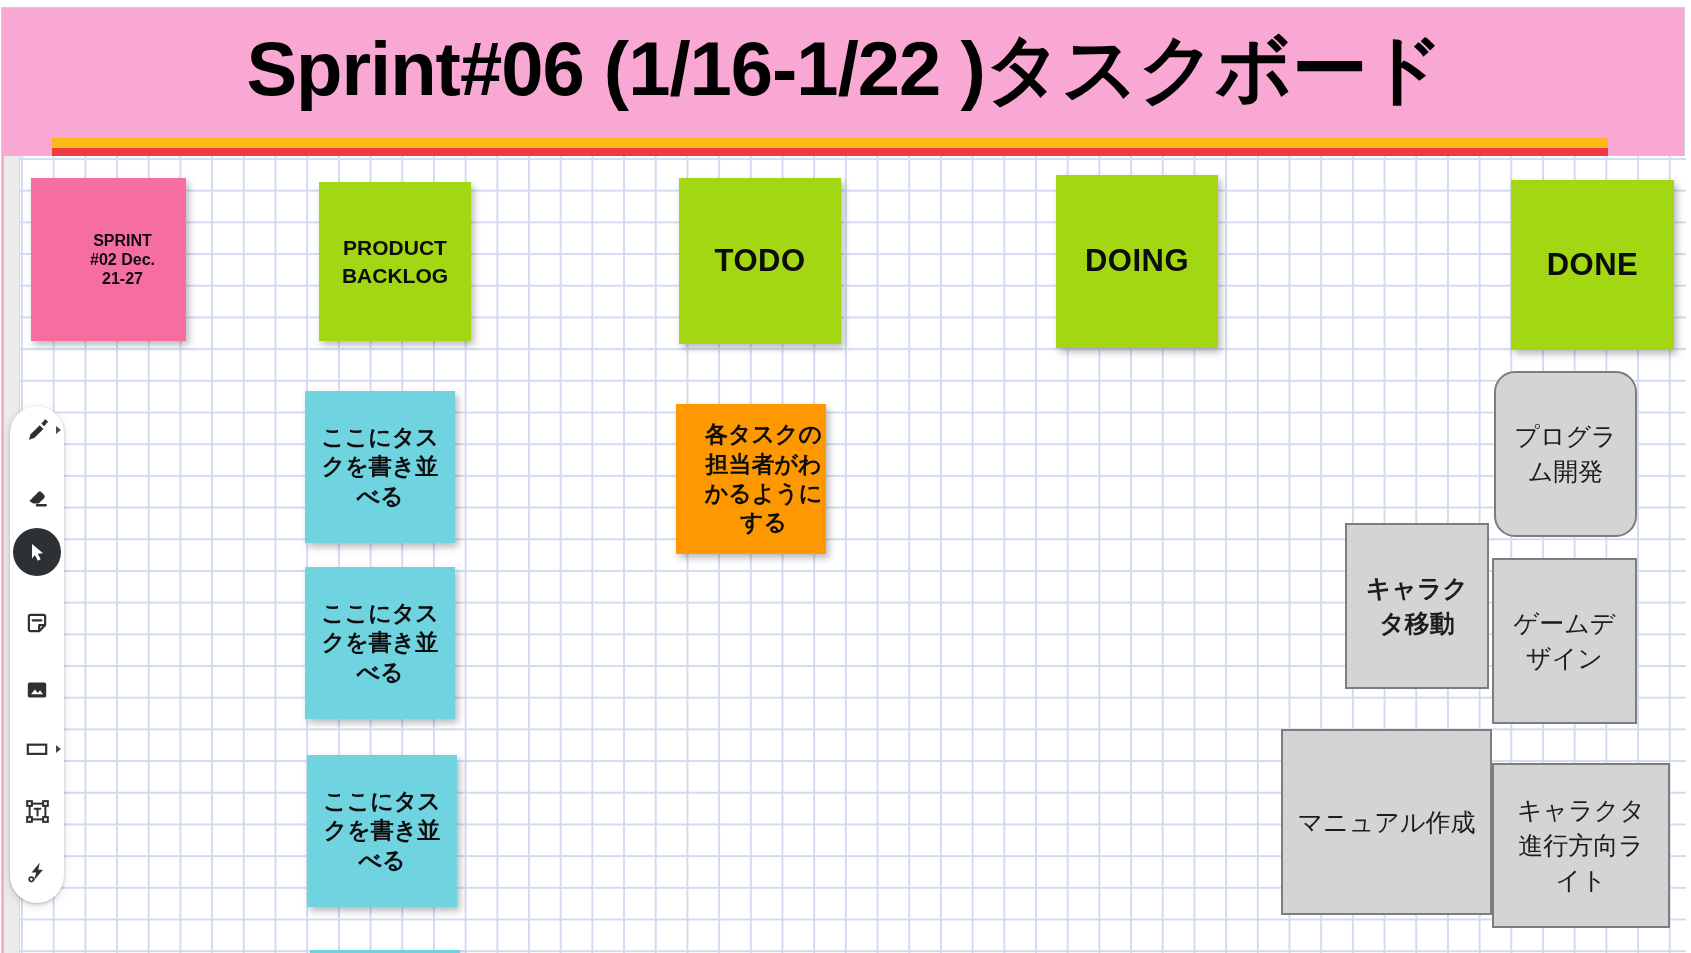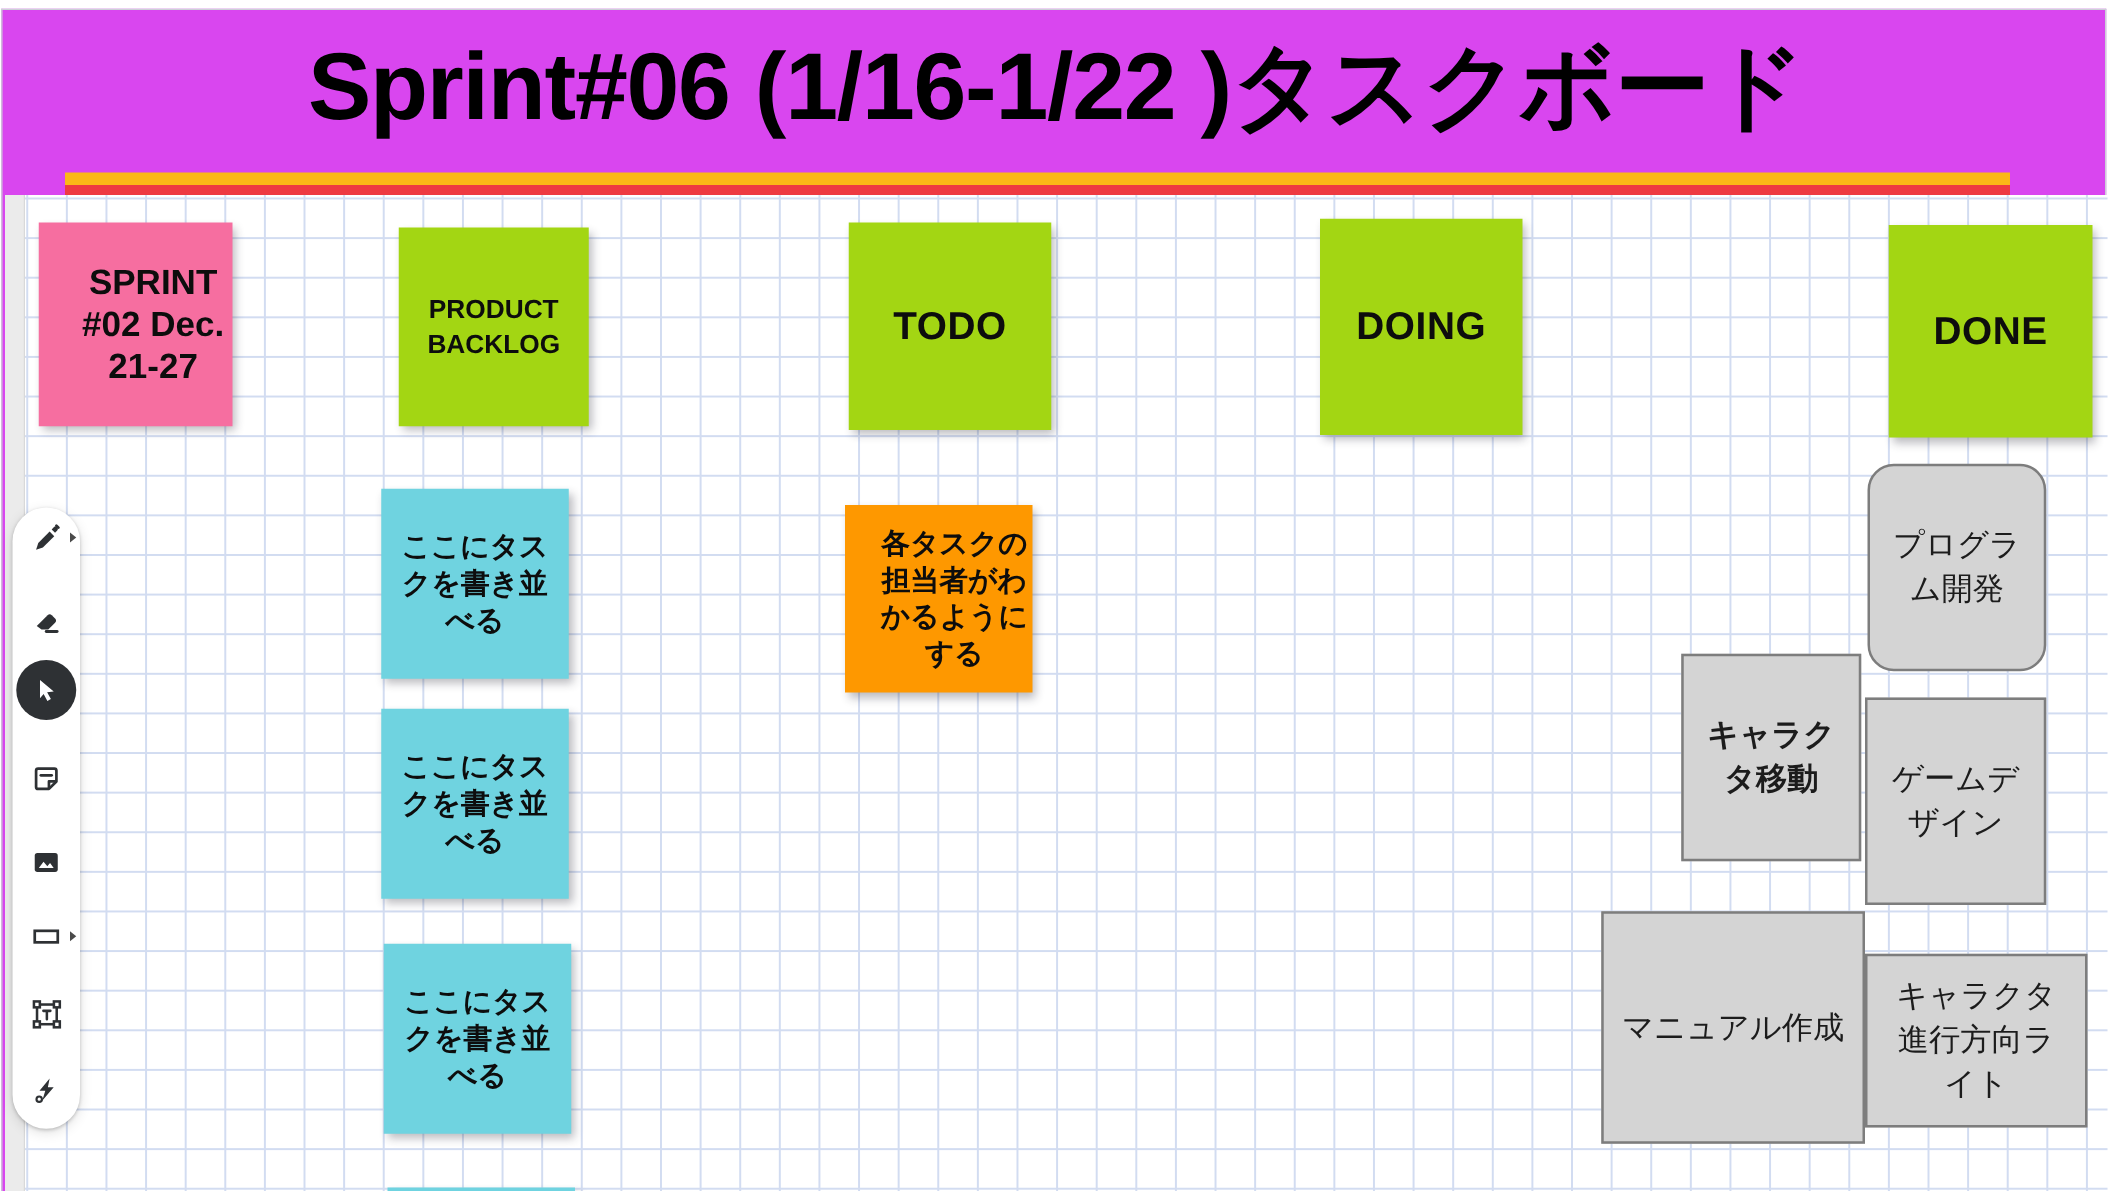--- a/index.html
+++ b/index.html
@@ -5,21 +5,21 @@
   * { margin:0; padding:0; box-sizing:border-box; }
   html,body { background:#fff; }
   body { font-family:"Liberation Sans","DejaVu Sans",sans-serif; }
   #stage {
     position:relative; width:1691px; height:953px;
     background:#fff; overflow:hidden;
   }
   
   #frame {
     position:absolute; left:1px; top:7px; width:1684px; height:946px;
-    border:1px solid #cbd0d6; border-bottom:none; background:#d946ef;
+    border:1px solid #cbd0d6; border-bottom:none; background:#f9a8d4;
   }
   
   .title-text {
     position:absolute; left:2px; top:6px; width:1682px; height:112px;
     display:flex; align-items:center; justify-content:center;
     font-size:76px; font-weight:bold; color:#000; letter-spacing:-1px;
     white-space:nowrap;
   }
   .underline-yellow {
     position:absolute; left:50px; top:130px; width:1556px; height:10px;
@@ -53,21 +53,21 @@
   .n-pink   { background:#F66EA0; }
   .n-green  { background:#A3D613;margin-left:16px; }
   .n-cyan   { background:#6FD3E0; }
   .n-orange { background:#FE9800;padding-left:25px; }
   .n-gray   {
     background:#d4d4d4; border:2px solid #7d7d7d;
     font-weight:normal; color:#1c1c1c; box-shadow:none;
   }
   .fs-header-sm { font-size:21px; line-height:1.3; }
   .fs-header    { font-size:31px; line-height:1.1; letter-spacing:.5px; }
-  .fs-pink      { font-size:28px; line-height:1.2;padding-left:28px; }
+  .fs-pink      { font-size:16px; line-height:1.2;padding-left:28px; }
   .fs-task      { font-size:23px; line-height:1.28; }
   .fs-gray      { font-size:25px; line-height:1.4; }
   
   .toolbar {
     position:absolute; left:8px; top:398px; width:54px; height:497px;
     background:#fff; border-radius:27px;
     box-shadow:0 1px 3px rgba(0,0,0,.22), 0 3px 10px rgba(0,0,0,.12);
   }
   .tool {
     position:absolute; left:0; width:54px; height:44px;
@@ -135,21 +135,21 @@
 ム開発</div>
 
     <div class="note n-gray fs-gray" style="left:1343px;top:515px;width:144px;height:166px;font-weight:bold;">キャラク
 タ移動</div>
 
     <div class="note n-gray fs-gray" style="left:1490px;top:550px;width:145px;height:166px;">ゲームデ
 ザイン</div>
 
     <div class="note n-gray fs-gray" style="left:1279px;top:721px;width:211px;height:186px;">マニュアル作成</div>
 
-    <div class="note n-gray fs-gray" style="left:1490px;top:755px;width:178px;height:139px;">キャラクタ
+    <div class="note n-gray fs-gray" style="left:1490px;top:755px;width:178px;height:165px;">キャラクタ
 進行方向ラ
 イト</div>
 
     <div class="toolbar">
 
       <div class="tool" style="top:2px;">
         <svg width="26" height="26" viewBox="0 0 24 24">
           <path d="M4.5 21l1.6-5 8.4-8.4 3.4 3.4-8.4 8.4z" fill="#2e3134"></path>
           <path d="M16 6l2.5 2.5 1.6-1.6a1.7 1.7 0 0 0-2.5-2.5z" fill="#2e3134"></path>
           <path d="M19.5 3.2l1.5 1.5" stroke="#2e3134" stroke-width="2" stroke-linecap="round"></path>

